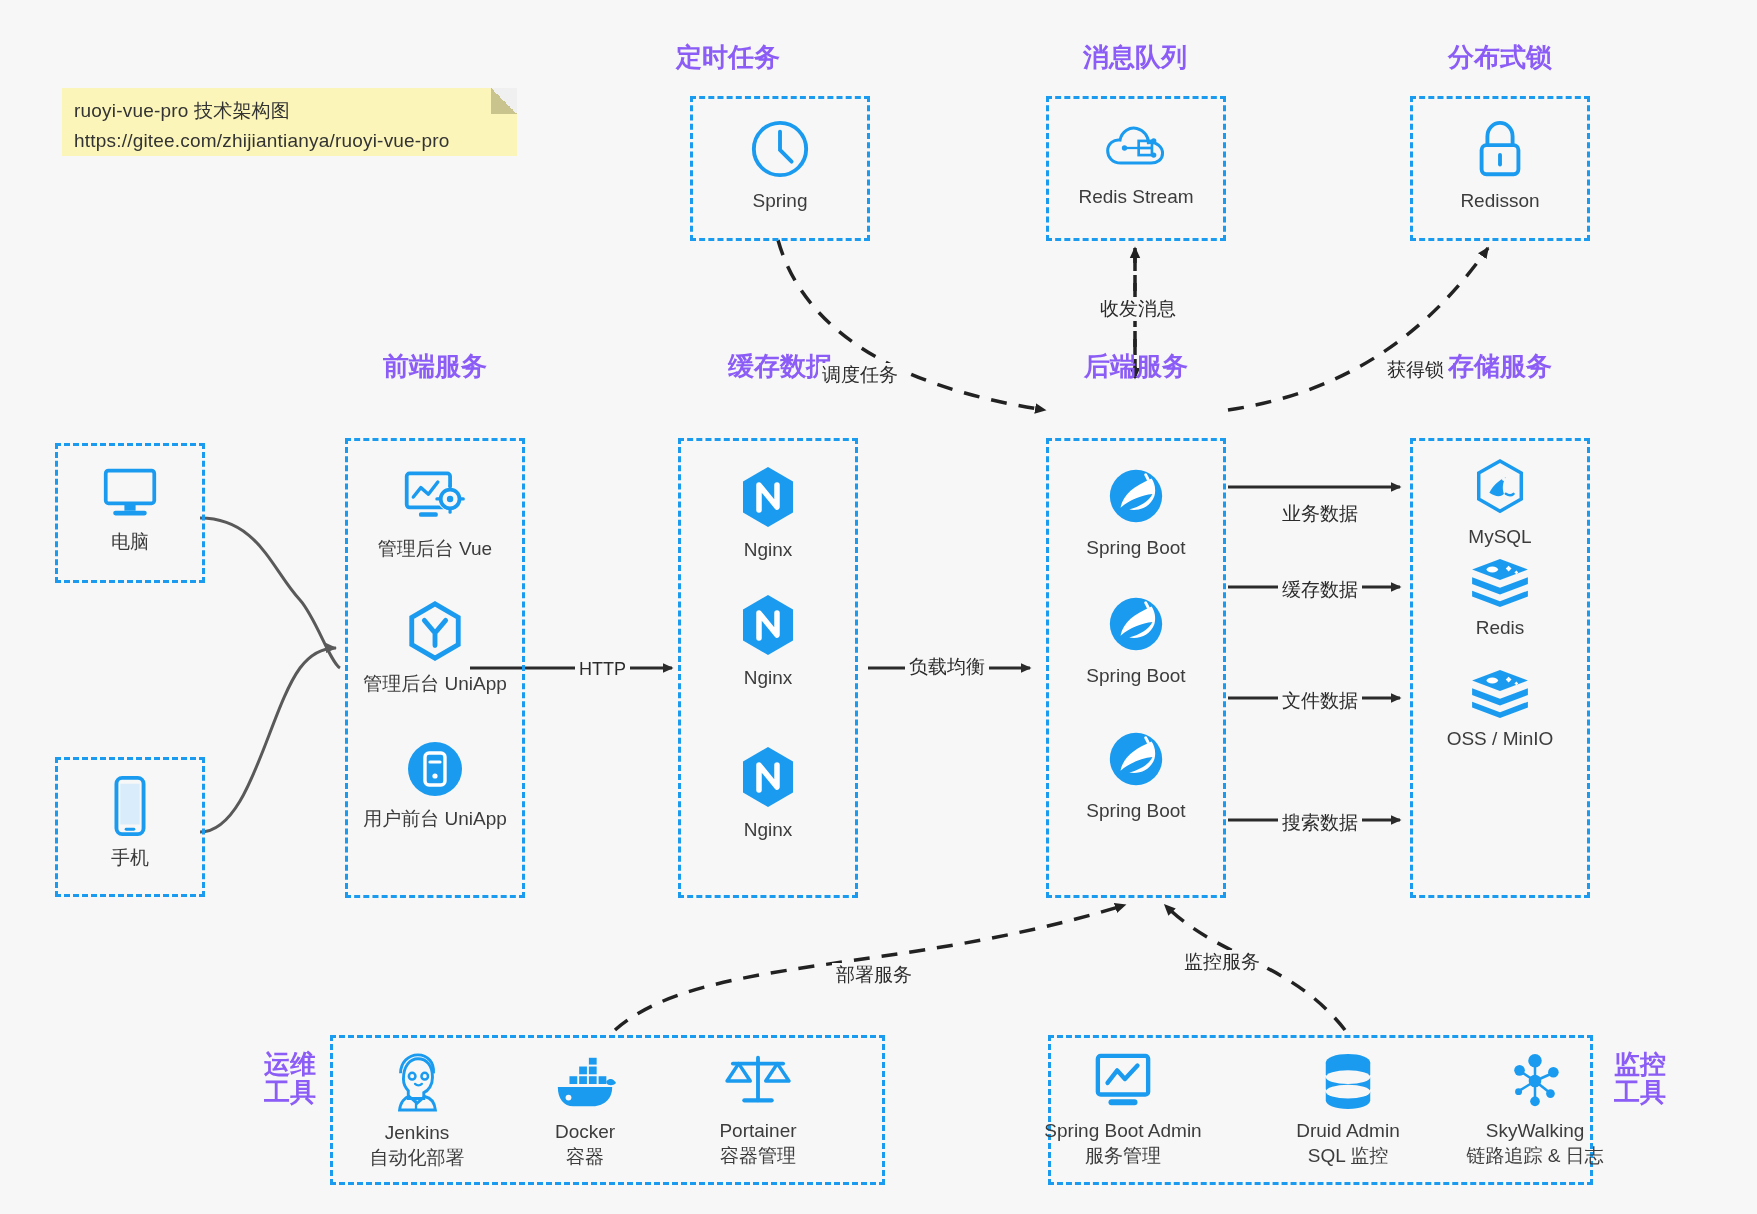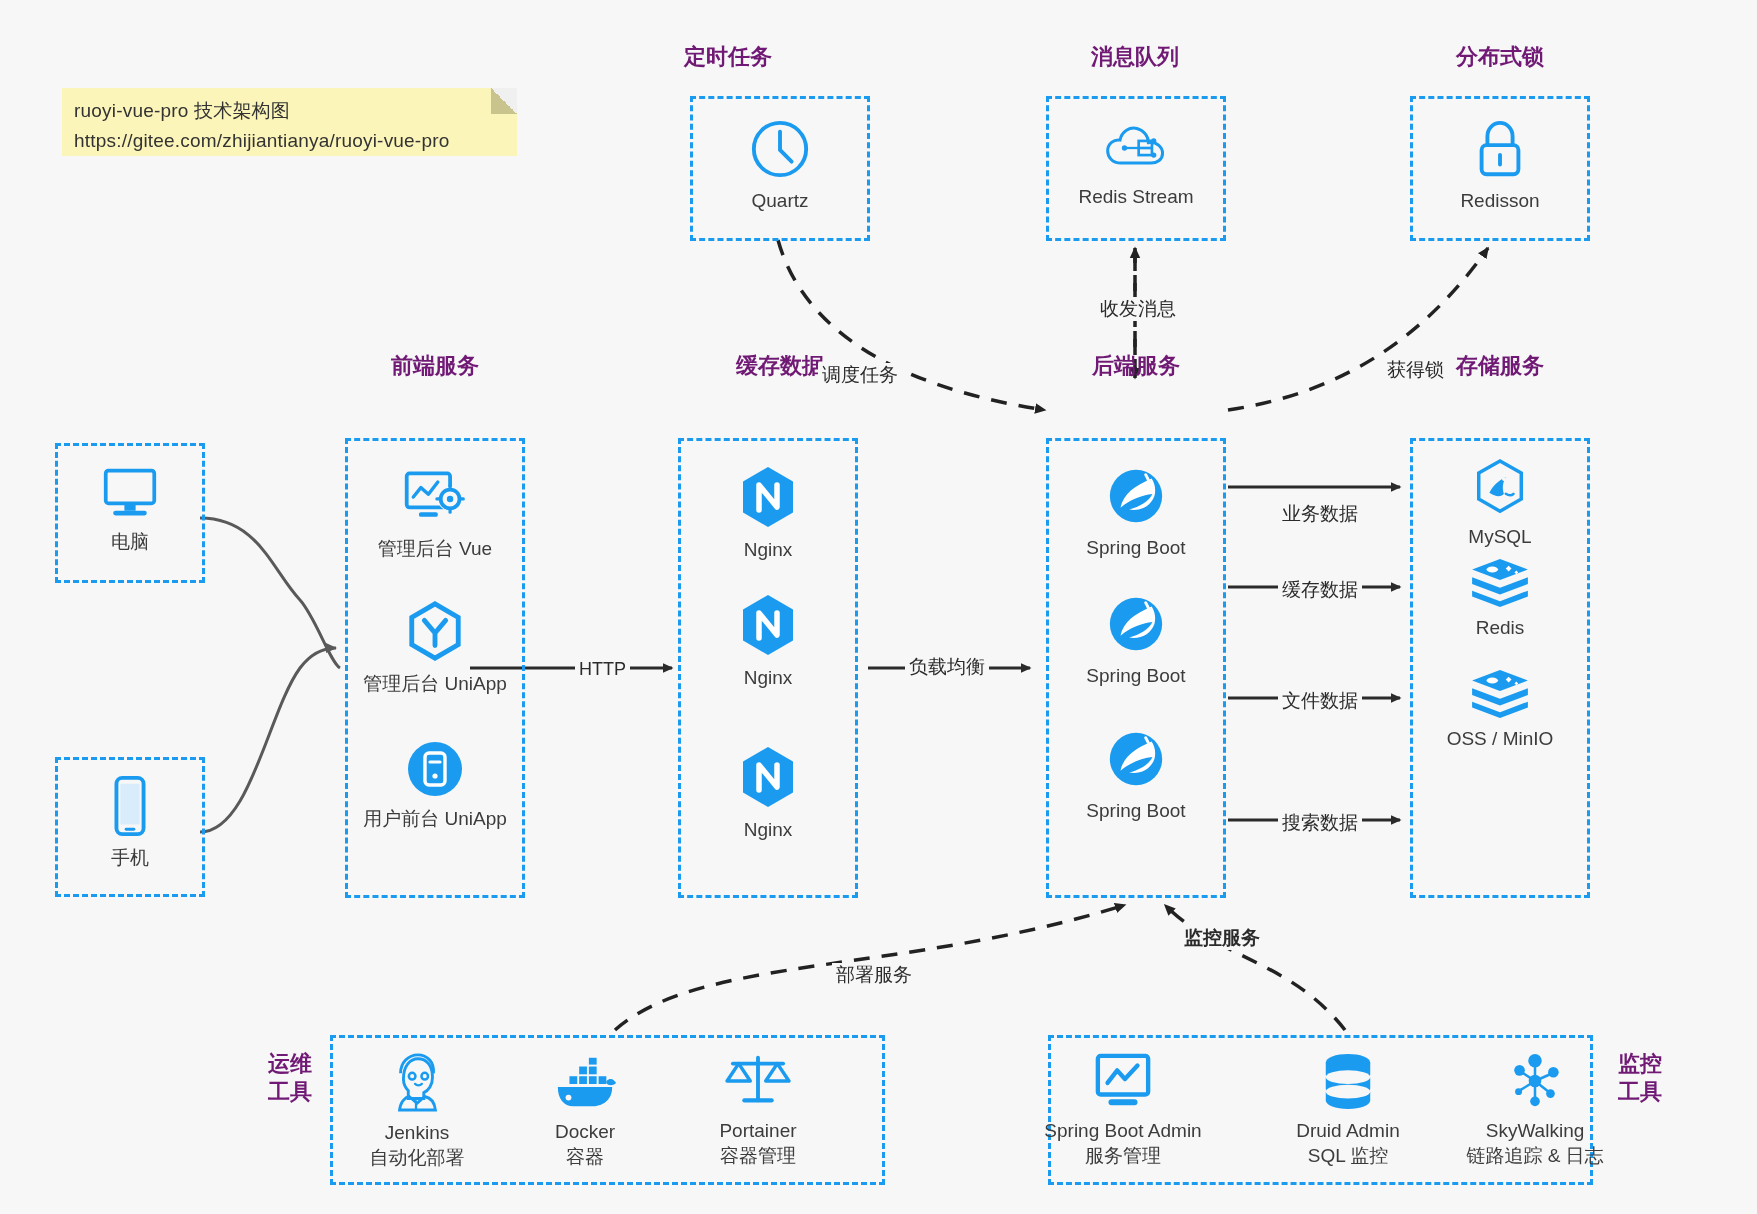--- a/index.html
+++ b/index.html
@@ -20,21 +20,21 @@
     background: #fbf5b9; color: #333; font-size: 19px; line-height: 30px;
     padding: 8px 0 0 12px; letter-spacing: .2px;
   }
   .note .fold {
     position: absolute; right: 0; top: 0; width: 26px; height: 26px;
     background: linear-gradient(225deg, #f0f0f0 0 50%, #c9c48d 50% 100%);
   }
 
   
   .gtitle {
-    position: absolute; color: #701a75; font-weight: bold; font-size: 22px;
+    position: absolute; color: #8b5cf6; font-weight: bold; font-size: 26px;
     text-align: center; white-space: nowrap; line-height: 28px;
   }
 
   
   .dbox {
     position: absolute; border: 3px dashed #1a9bf0; background: transparent;
   }
 
   
   .node {
@@ -104,21 +104,21 @@
     <div>https://gitee.com/zhijiantianya/ruoyi-vue-pro</div>
   </div>
 
   <div class="gtitle" style="left:638px; top:43px; width:180px;">定时任务</div>
   <div class="dbox" style="left:690px; top:96px; width:180px; height:145px;"></div>
   <div class="node" style="left:700px; top:118px;">
     <svg class="ico" width="62" height="62" viewBox="0 0 64 64">
       <circle cx="32" cy="32" r="27" fill="none" stroke="#1a9bf0" stroke-width="4"></circle>
       <path d="M32 14 L32 33 L44 45" fill="none" stroke="#1a9bf0" stroke-width="4" stroke-linecap="round"></path>
     </svg>
-    <div class="nlabel">Quartz</div>
+    <div class="nlabel">Spring</div>
   </div>
 
   <div class="gtitle" style="left:1045px; top:43px; width:180px;">消息队列</div>
   <div class="dbox" style="left:1046px; top:96px; width:180px; height:145px;"></div>
   <div class="node" style="left:1056px; top:120px;">
     <svg class="ico" width="62" height="56" viewBox="0 0 70 56">
       <path d="M18 45 C8 45 3 38 3 31 C3 23 10 18 17 19 C19 9 28 4 36 6 C44 8 49 15 49 22 C59 21 65 27 65 34 C65 41 59 45 52 45 Z" fill="none" stroke="#1a9bf0" stroke-width="3.4"></path>
       <rect x="38" y="20" width="15" height="16" fill="none" stroke="#1a9bf0" stroke-width="3"></rect>
       <line x1="38" y1="28" x2="53" y2="28" stroke="#1a9bf0" stroke-width="3"></line>
       <line x1="24" y1="28" x2="38" y2="28" stroke="#1a9bf0" stroke-width="2.6"></line>
@@ -399,15 +399,15 @@
   <div class="elabel" style="left:575px; top:657px;">HTTP</div>
   <div class="elabel cn" style="left:905px; top:655px;">负载均衡</div>
   <div class="elabel cn" style="left:818px; top:363px;">调度任务</div>
   <div class="elabel cn" style="left:1096px; top:297px;">收发消息</div>
   <div class="elabel cn" style="left:1383px; top:358px;">获得锁</div>
   <div class="elabel cn" style="left:1278px; top:502px;">业务数据</div>
   <div class="elabel cn" style="left:1278px; top:578px;">缓存数据</div>
   <div class="elabel cn" style="left:1278px; top:689px;">文件数据</div>
   <div class="elabel cn" style="left:1278px; top:811px;">搜索数据</div>
   <div class="elabel cn" style="left:832px; top:963px;">部署服务</div>
-  <div class="elabel cn" style="left:1180px; top:926px;font-weight:bold;">监控服务</div>
+  <div class="elabel cn" style="left:1180px; top:950px;">监控服务</div>
 
 </div>
 
 </body></html>

